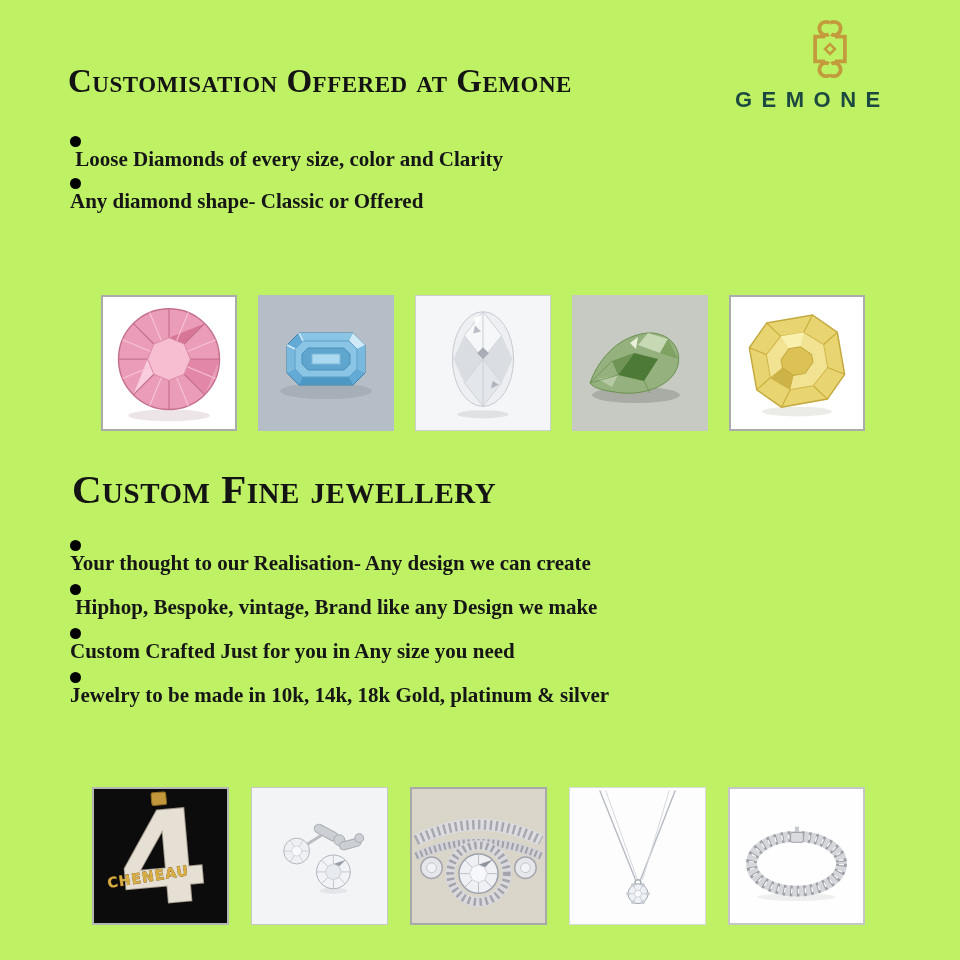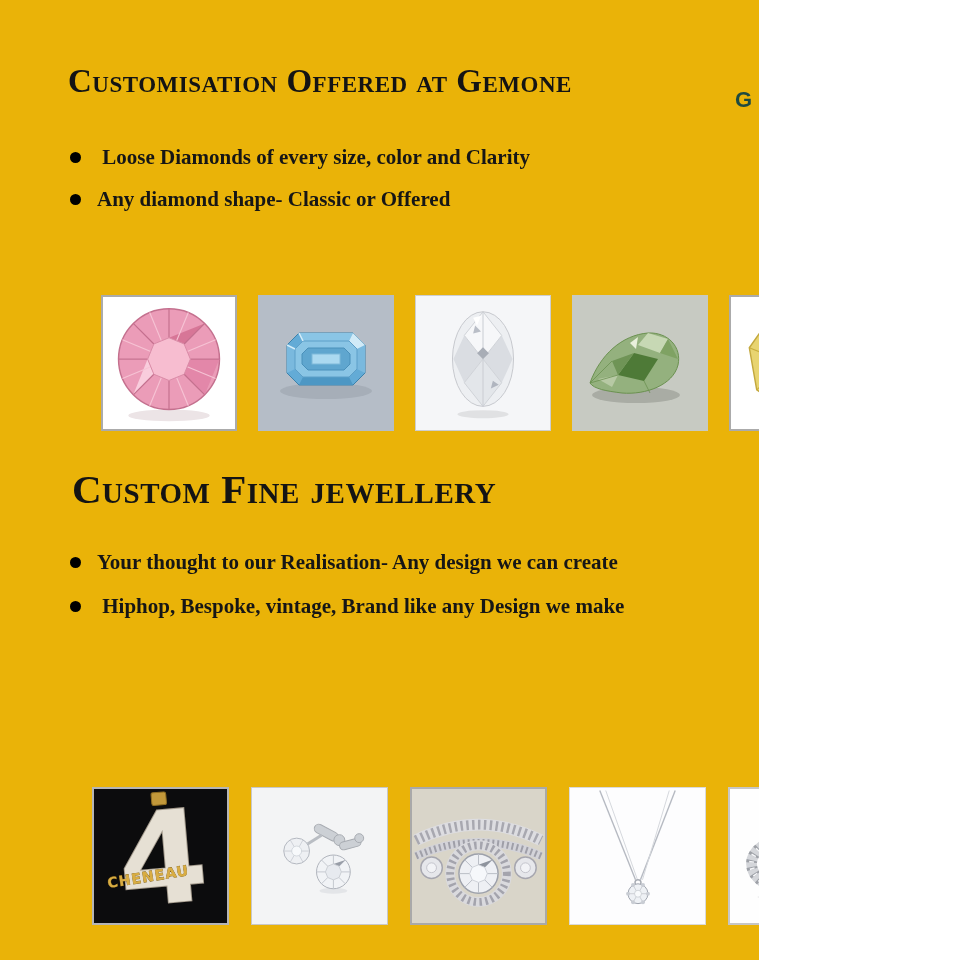--- a/index.html
+++ b/index.html
@@ -1,36 +1,36 @@
 <!DOCTYPE html>
 <html><head>
 <meta charset="utf-8">
 <style>
   html,body{margin:0;padding:0;background:#fff;}
-  .page{position:relative;width:759px;height:960px;background:#eab308;overflow:hidden;
+  .page{position:relative;width:960px;height:960px;background:#bef264;overflow:hidden;
         font-family:"Liberation Serif", serif;color:#1a1a1a;text-decoration:underline;}
 
   
   .h-title{position:absolute;left:68px;top:62px;margin:0;font-size:33px;line-height:39px;
            font-weight:700;font-variant:small-caps;letter-spacing:0.5px;color:#141414;}
   .h-title2{position:absolute;left:72px;top:470px;margin:0;font-size:41px;line-height:39px;
             font-weight:700;font-variant:small-caps;letter-spacing:0.5px;color:#141414;}
 
   
   .logo-ornament{position:absolute;left:799px;top:18px;width:62px;height:62px;}
   .logo-word{position:absolute;left:735px;top:82px;width:210px;font-family:"Liberation Sans",sans-serif;
              font-size:22px;line-height:36px;font-weight:700;letter-spacing:9.5px;color:#1d4a40;}
 
   
   ul.bullets{position:absolute;left:70px;margin:0;padding:0;list-style:none;}
   ul.list1{top:136px;}
   ul.list2{top:540px;}
   ul.list1 li{height:42px;}
   ul.list2 li{height:44px;}
-  ul.bullets li{display:flex;align-items:center;}
+  ul.bullets li{display:flex;flex-direction:column;}
   .dot{width:11px;height:11px;border-radius:50%;background:#000;margin-right:16px;flex:0 0 auto;}
   .btext{font-size:21px;font-weight:700;color:#161616;white-space:pre;}
 
   
   .row{position:absolute;display:flex;}
   .row1{left:101px;top:295px;gap:21px;}
   .row2{left:92px;top:787px;gap:22px;}
   .card{position:relative;width:136px;height:136px;box-sizing:border-box;overflow:hidden;flex:0 0 auto;}
   .row2 .card{width:137px;height:138px;}
   .card svg{display:block;width:100%;height:100%;}
@@ -187,20 +187,28 @@
   <h2 class="h-title2">Custom Fine jewellery</h2>
 
   <ul class="bullets list2">
     <li>
         <span class="dot"></span>
         <span class="btext">Your thought to our Realisation- Any design we can create</span>
       </li>
     <li>
         <span class="dot"></span>
         <span class="btext"> Hiphop, Bespoke, vintage, Brand like any Design we make</span>
+      </li>
+    <li>
+        <span class="dot"></span>
+        <span class="btext">Custom Crafted Just for you in Any size you need</span>
+      </li>
+    <li>
+        <span class="dot"></span>
+        <span class="btext">Jewelry to be made in 10k, 14k, 18k Gold, platinum &amp; silver</span>
       </li>
   </ul>
 
   <div class="row row2">
 
     <figure class="card c-pend" style="margin:0">
       <svg viewBox="0 0 136 136">
         <g transform="rotate(-5 68 70)">
           <rect x="64" y="3" width="15" height="13" rx="2" fill="#c2983a" stroke="#8f6d22" stroke-width="1"></rect>
           <text x="70" y="116" font-size="130" font-weight="bold" text-anchor="middle" font-family="'DejaVu Sans', sans-serif" fill="#e6e0d4" stroke="#a39a8c" stroke-width="2" paint-order="stroke">4</text>

